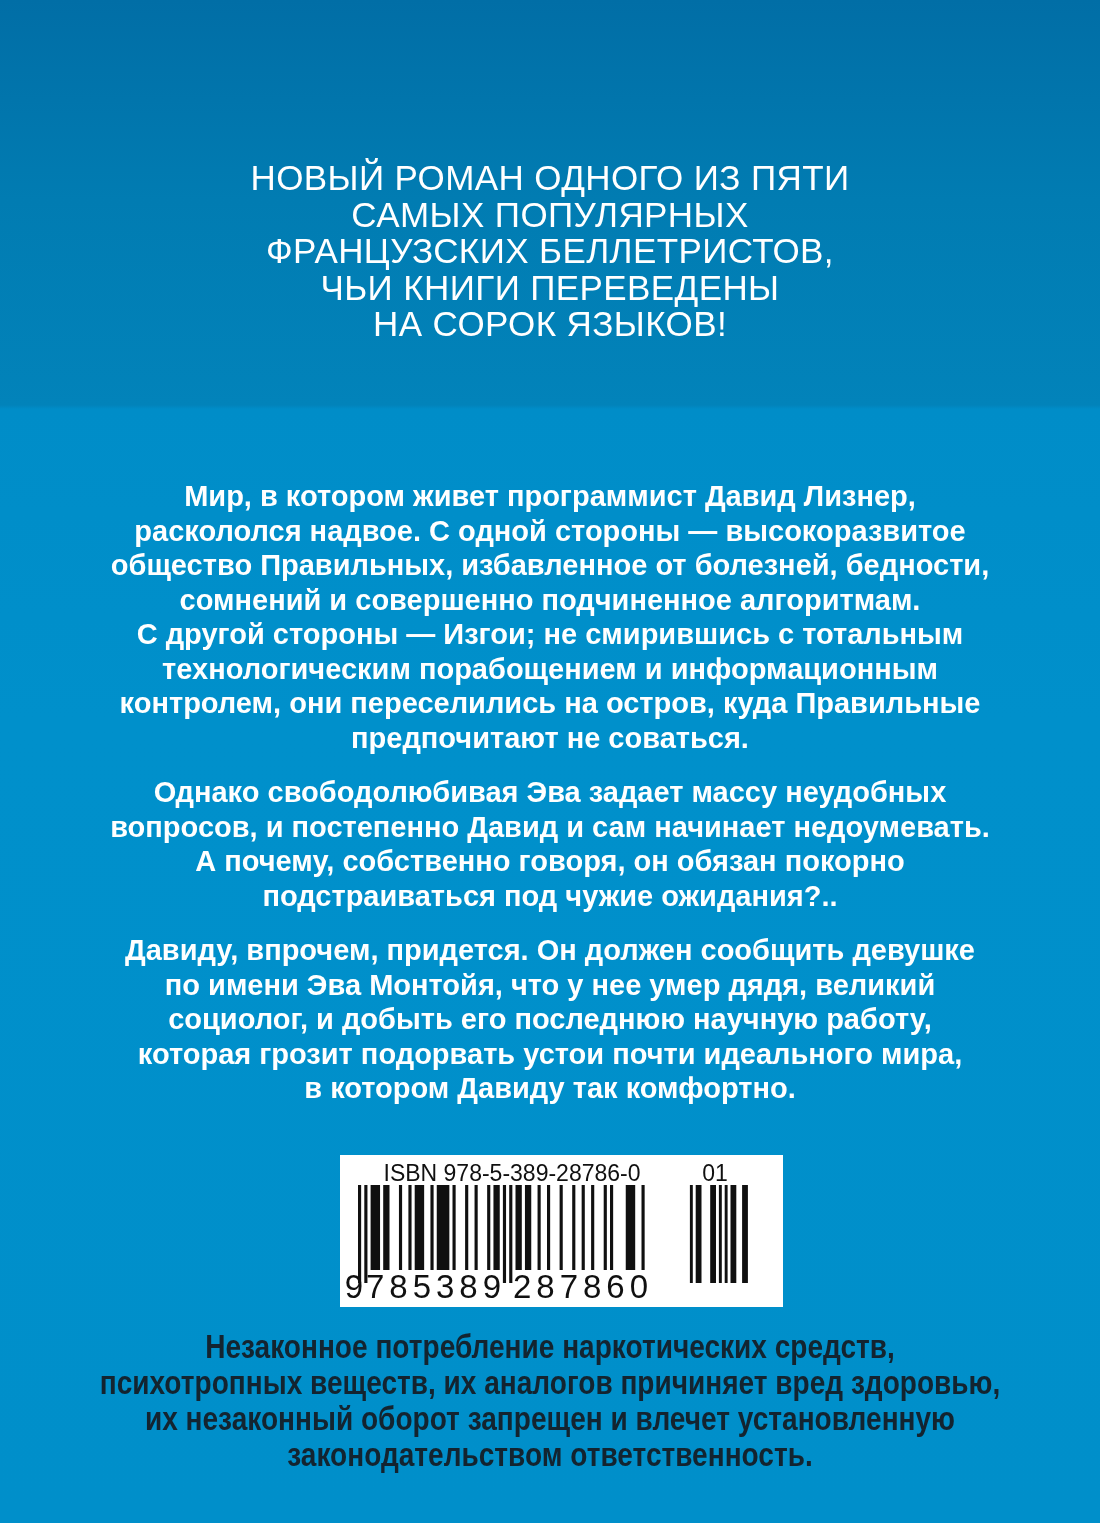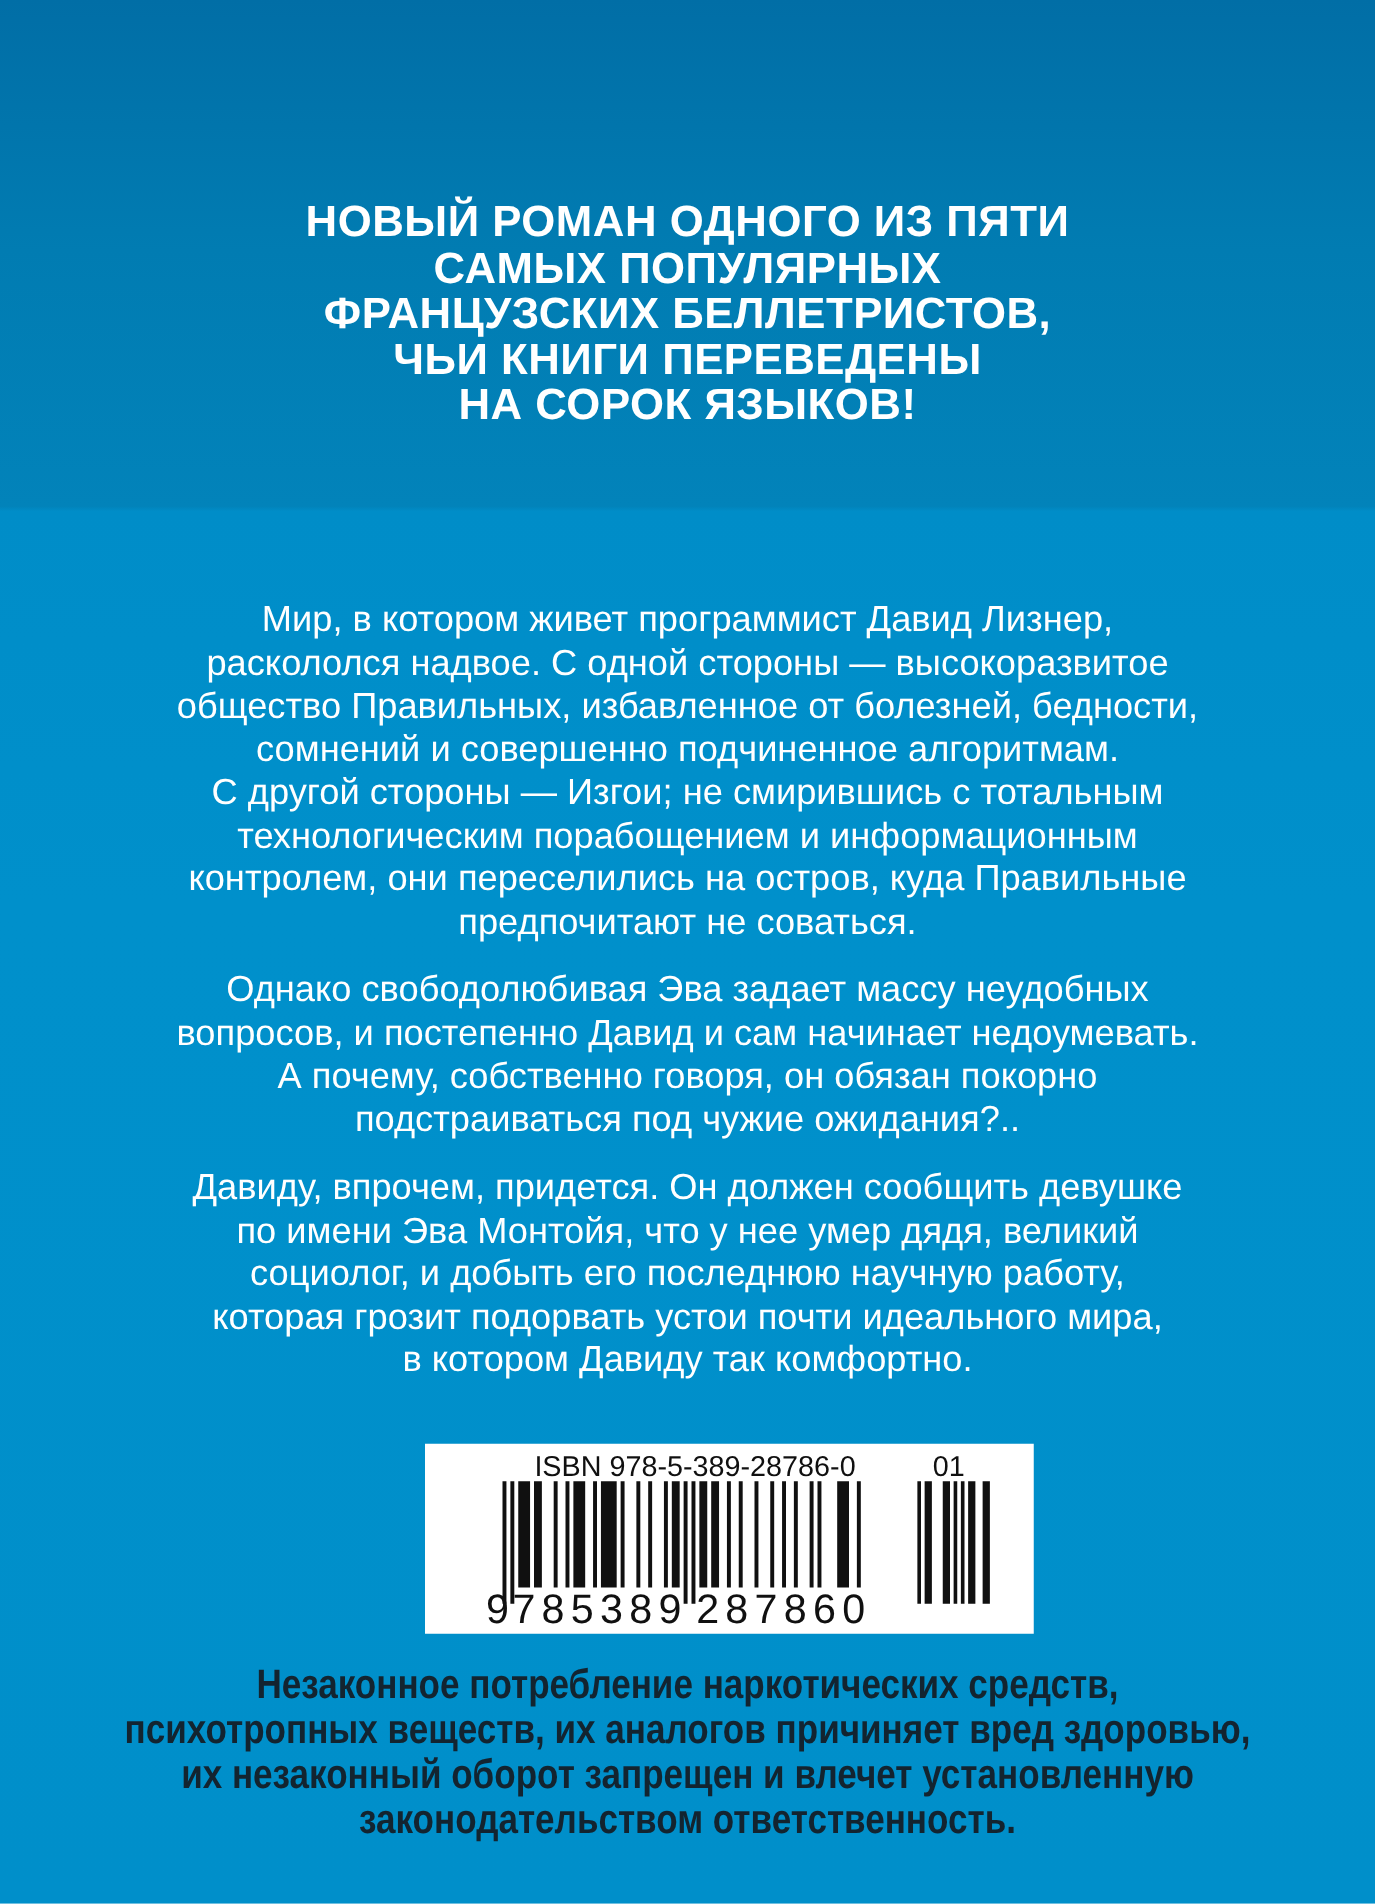--- a/index.html
+++ b/index.html
@@ -17,39 +17,39 @@
       #017cb2 200px,
       #0283ba 405px,
       #008dc8 409px,
       #0090cb 720px,
       #008fca 1523px);
   }
   .tagline{
     position:absolute;top:160px;left:0;right:0;
     text-align:center;
     color:#ffffff;
-    font-size:35px;line-height:36.5px;font-weight:700;
+    font-size:35px;line-height:36.5px;font-weight:400;
     letter-spacing:0.4px;
     white-space:pre-line;
   }
   .annotation{
     position:absolute;top:479px;left:70px;width:960px;
     color:#ffffff;
     font-size:29px;line-height:34.5px;
     text-align:center;
+    font-weight:bold;
   }
   .annotation p{
     margin:0 0 20px 0;
     white-space:pre-line;
   }
   .barcode-panel{
     position:absolute;left:340px;top:1155px;
     width:443px;height:152px;
     background:#ffffff;
-    padding-left:44px;
   }
   .barcode-panel svg{display:block;width:443px;height:152px;}
   .barcode-panel text{
     font-family:"Liberation Sans","DejaVu Sans",sans-serif;
     fill:#101010;
   }
   .bc-label{font-size:23px;}
   .bc-digits{font-size:33px;}
   .warning{
     position:absolute;top:1329px;left:0;

